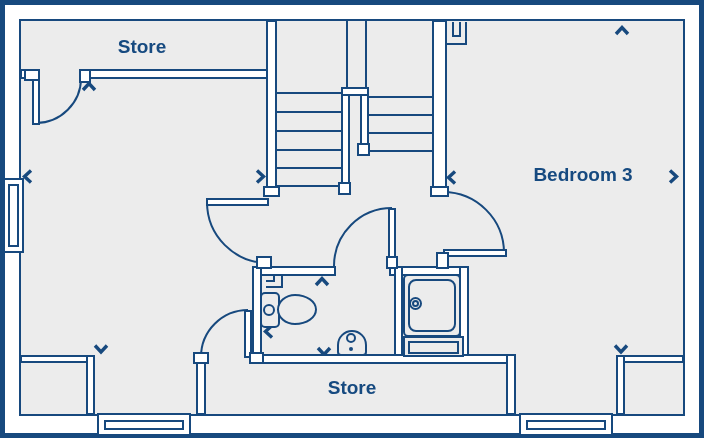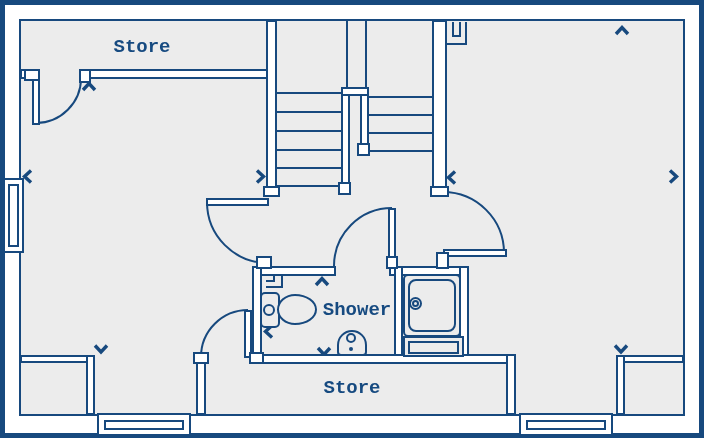--- a/index.html
+++ b/index.html
@@ -1,17 +1,17 @@
 <!DOCTYPE html>
 <html><head>
 <meta charset="utf-8">
 <style>
   html,body{margin:0;padding:0;background:#ECECEC;}
   #plan{position:relative;width:704px;height:438px;background:#ECECEC;overflow:hidden;
-        font-family:Liberation Mono, monospace;}
+        font-family:Liberation Sans, sans-serif;}
   .ring{position:absolute;left:0;top:0;width:704px;height:438px;
         border:5px solid #17497E;box-sizing:border-box;}
   .band{position:absolute;left:5px;top:5px;width:694px;height:428px;background:#FFFFFF;}
   .interior{position:absolute;left:19px;top:19px;width:666px;height:397px;
         border:2px solid #17497E;box-sizing:border-box;background:#ECECEC;}
   svg.lines{position:absolute;left:0;top:0;z-index:5;}
   .wall{position:absolute;background:#FFFFFF;border:2px solid #17497E;box-sizing:border-box;z-index:10;}
   .cap{position:absolute;background:#FFFFFF;border:2px solid #17497E;box-sizing:border-box;z-index:12;}
   .orn{position:absolute;box-sizing:border-box;z-index:8;}
   .fix{position:absolute;border:2px solid #17497E;box-sizing:border-box;background:#ECECEC;z-index:15;}
@@ -123,16 +123,16 @@
   <div class="fix" style="left:408px;top:341px;width:51px;height:13px"></div>
 
   <div class="win" style="left:3px;top:178px;width:21px;height:75px"></div>
   <div class="win" style="left:8px;top:184px;width:11px;height:63px"></div>
   <div class="win" style="left:97px;top:413px;width:94px;height:23px"></div>
   <div class="win" style="left:104px;top:420px;width:80px;height:10px"></div>
   <div class="win" style="left:519px;top:413px;width:94px;height:23px"></div>
   <div class="win" style="left:526px;top:420px;width:80px;height:10px"></div>
 
   <div class="lbl" style="left:142px;top:47px">Store</div>
-  <div class="lbl" style="left:357px;top:310px">Shower</div>
+  <div class="lbl" style="left:583px;top:175px">Bedroom 3</div>
   <div class="lbl" style="left:352px;top:388px">Store</div>
 
 </div>
 
 </body></html>

